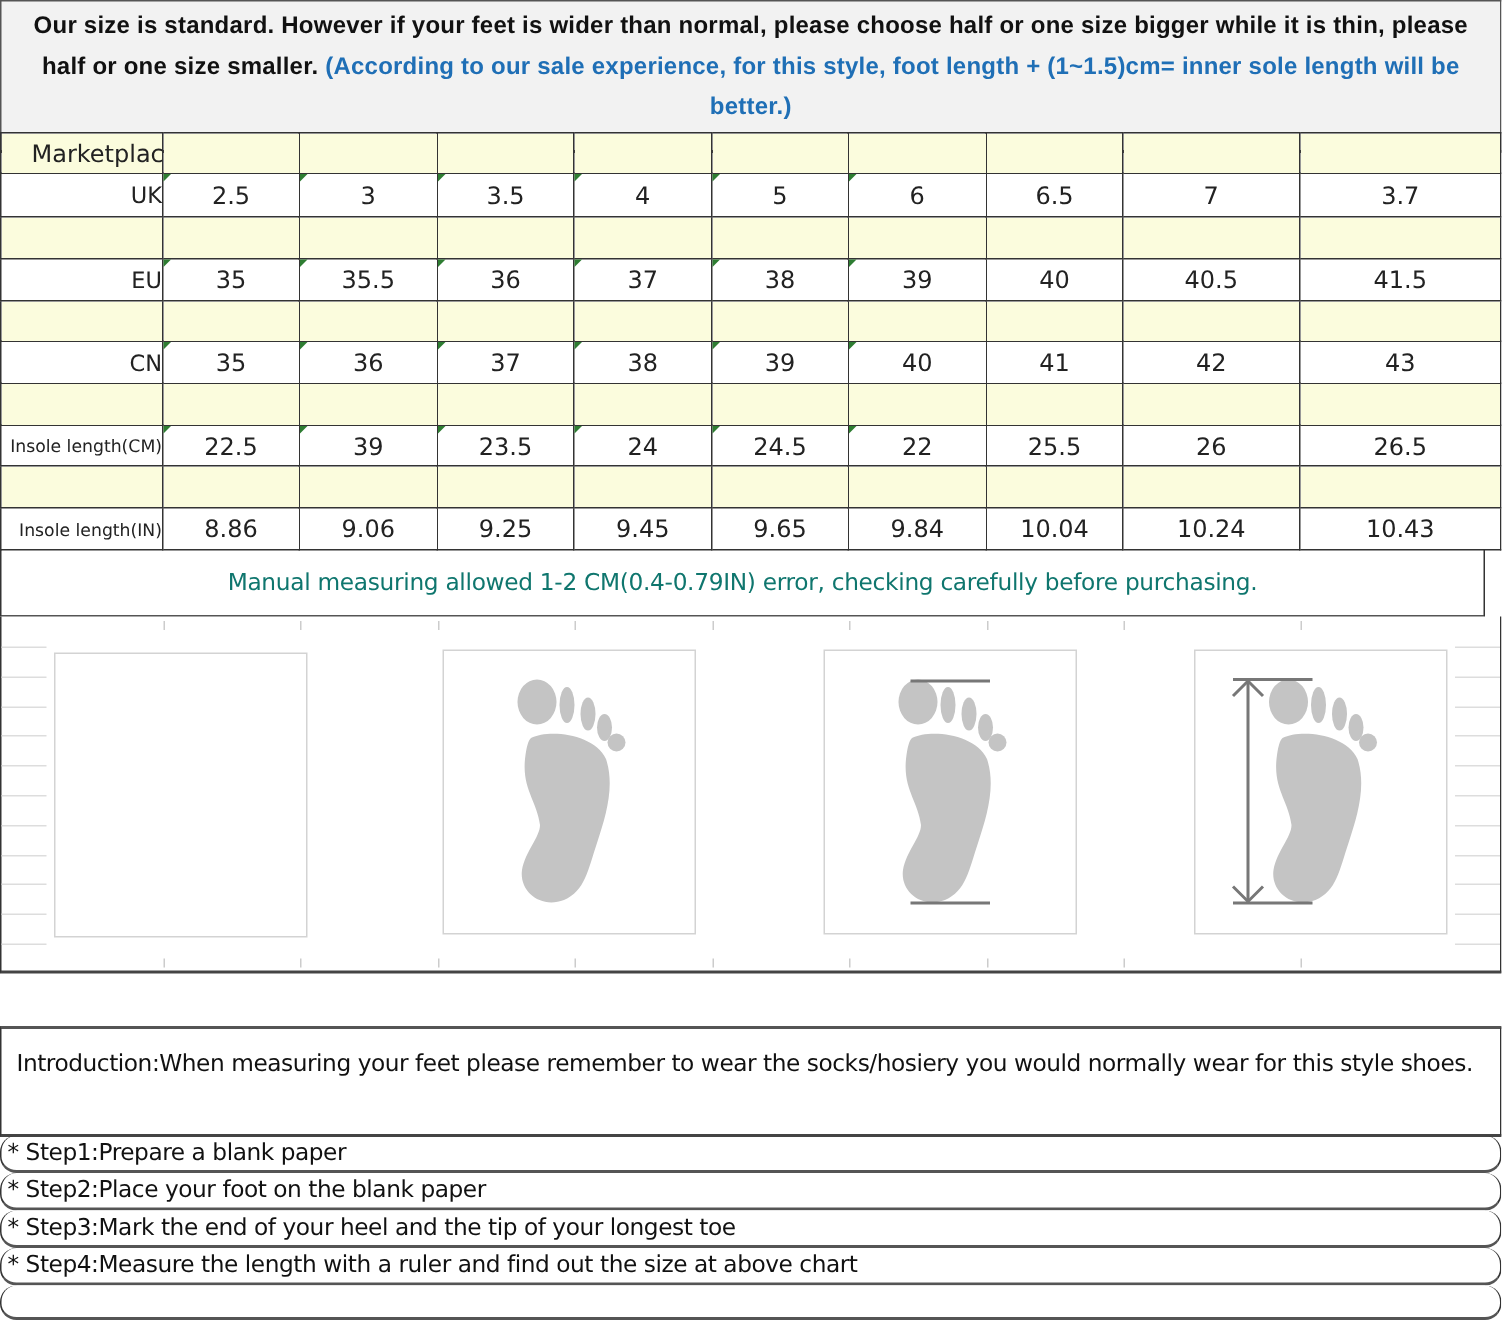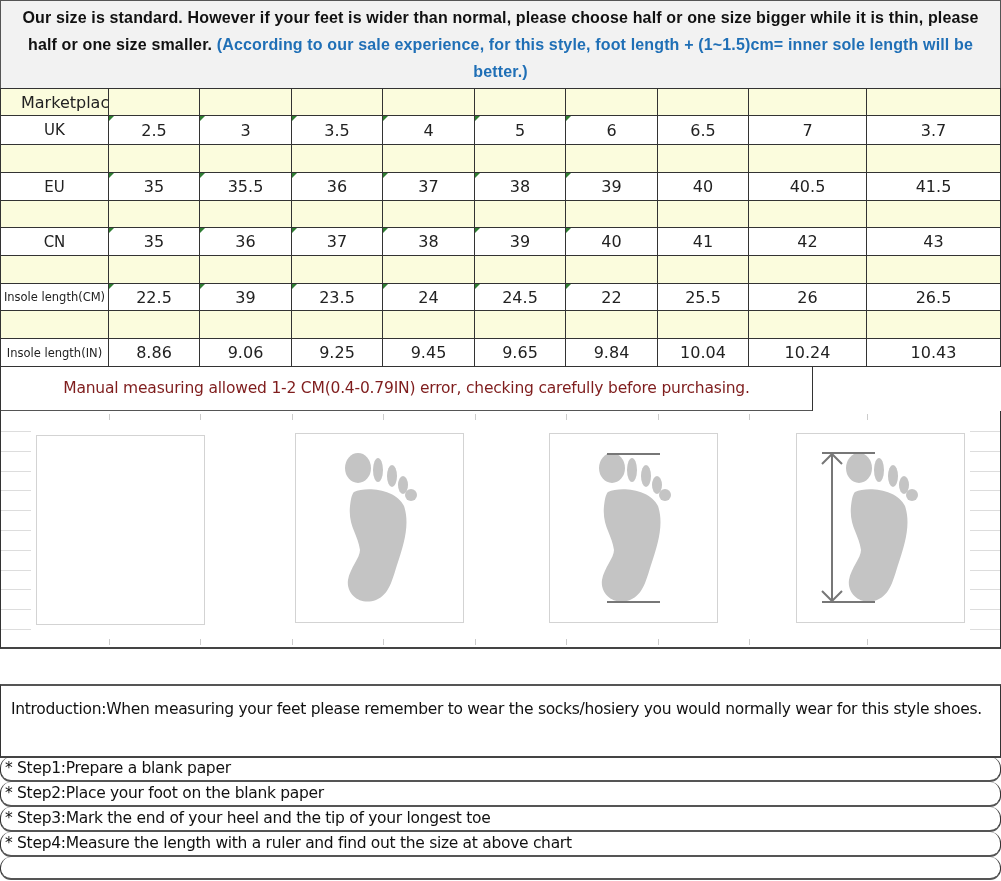--- a/index.html
+++ b/index.html
@@ -17,32 +17,32 @@
   table.size {
     position: absolute; left: 0; top: 88px; border-collapse: collapse;
     font-family: "DejaVu Sans", sans-serif; table-layout: fixed; width: 1000px;
   }
   table.size td {
     border: 1.5px solid #333; text-align: center; font-size: 16px; color: #222;
     padding: 0; position: relative; vertical-align: middle;
   }
   table.size tr.y td { background: #fbfcdd; }
   table.size tr.d td { background: #ffffff; }
-  table.size td.lbl { font-size: 15px; }
+  table.size td.lbl { font-size: 15px; text-align: right; }
   table.size td.lbl.small { font-size: 11.5px; margin-top: 37px; }
   table.size td.mk { text-align: left; padding-left: 20px; font-size: 16px; background: #fbfcdd; }
   table.size td.tri::before {
     content: ""; position: absolute; left: 0; top: 0; width: 0; height: 0;
     border-top: 5px solid #2e7d32; border-right: 5px solid transparent;
   }
 
   .note {
-    position: absolute; left: 0; top: 366px; width: 813px; height: 46px;
+    position: absolute; left: 0; top: 366px; width: 990px; height: 46px;
     border-left: 1.5px solid #333; border-right: 1.5px solid #333; border-bottom: 2px solid #555;
-    text-align: center; color: #7f1d1d; font-family: "DejaVu Sans", sans-serif;
+    text-align: center; color: #0f766e; font-family: "DejaVu Sans", sans-serif;
     font-size: 15.5px; line-height: 44px; letter-spacing: -0.2px;
   }
 
   .illus {
     position: absolute; left: 0; top: 411px; width: 1001px; height: 238px;
     border-left: 1.5px solid #333; border-right: 1.5px solid #333; border-bottom: 2px solid #444;
     background: #fff;
   }
   .ticks-left, .ticks-right { position: absolute; top: 20px; width: 30px; }
   .ticks-left { left: 0; }

